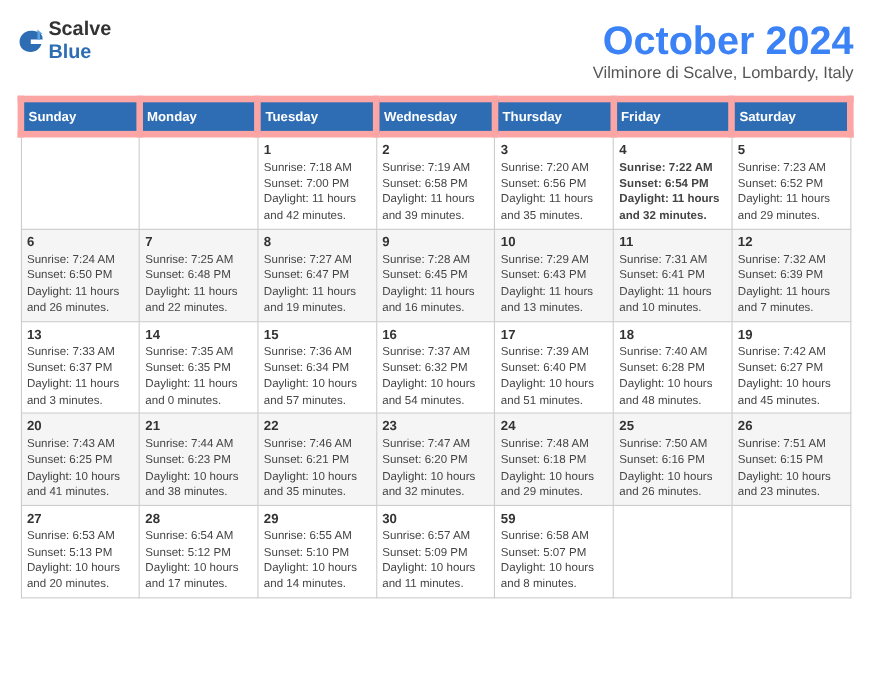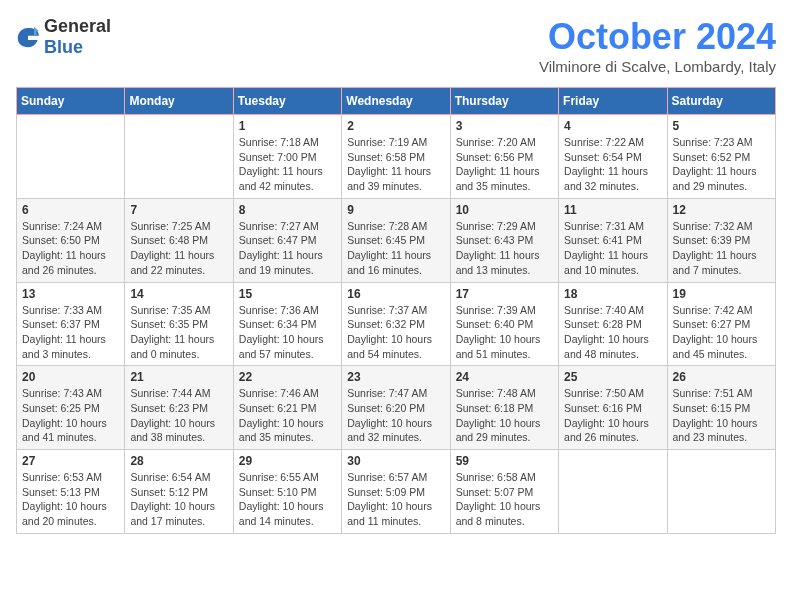--- a/index.html
+++ b/index.html
@@ -52,21 +52,21 @@
       border-collapse: collapse;
       font-size: 11px;
     }
     .calendar th {
       background: #2e6db4;
       color: #fff;
       padding: 6px 4px;
       text-align: left;
       font-size: 12px;
       font-weight: bold;
-      border: 1px solid #fca5a5;
+      border: 6px solid #fca5a5;
     }
     .calendar td {
       border: 1px solid #ccc;
       vertical-align: top;
       padding: 4px 5px;
       width: 108px;
       min-height: 80px;
       background: #fff;
     }
     .calendar tr:nth-child(even) td {
@@ -91,21 +91,21 @@
 </head>
 <body>
 
 <div class="header">
   <div class="logo">
     <svg class="logo-icon" viewBox="0 0 40 40" xmlns="http://www.w3.org/2000/svg">
       <path d="M20 5 C10 5 3 13 3 22 C3 31 10 37 20 37 C28 37 34 32 36 25 L20 25 L20 18 L38 18 C38 8 30 5 20 5Z" fill="#2e6db4"></path>
       <path d="M30 3 L38 10 L34 10 L34 18 L30 18Z" fill="#5ba3e0"></path>
     </svg>
     <div>
-      <span class="logo-text-general">General</span><br>
+      <span class="logo-text-general">Scalve</span><br>
       <span class="logo-text-blue">Blue</span>
     </div>
   </div>
   <div class="title-block">
     <div class="month-title">October 2024</div>
     <div class="location-title">Vilminore di Scalve, Lombardy, Italy</div>
   </div>
 </div>
 
 <table class="calendar">
@@ -137,21 +137,21 @@
 Daylight: 11 hours and 39 minutes.</div>
         </td>
         <td>
           <span class="day-number">3</span>
           <div class="day-info" style="white-space: pre-line;">Sunrise: 7:20 AM
 Sunset: 6:56 PM
 Daylight: 11 hours and 35 minutes.</div>
         </td>
         <td>
           <span class="day-number">4</span>
-          <div class="day-info" style="white-space: pre-line;">Sunrise: 7:22 AM
+          <div class="day-info" style="white-space: pre-line; font-weight: bold;">Sunrise: 7:22 AM
 Sunset: 6:54 PM
 Daylight: 11 hours and 32 minutes.</div>
         </td>
         <td>
           <span class="day-number">5</span>
           <div class="day-info" style="white-space: pre-line;">Sunrise: 7:23 AM
 Sunset: 6:52 PM
 Daylight: 11 hours and 29 minutes.</div>
         </td>
       </tr>

